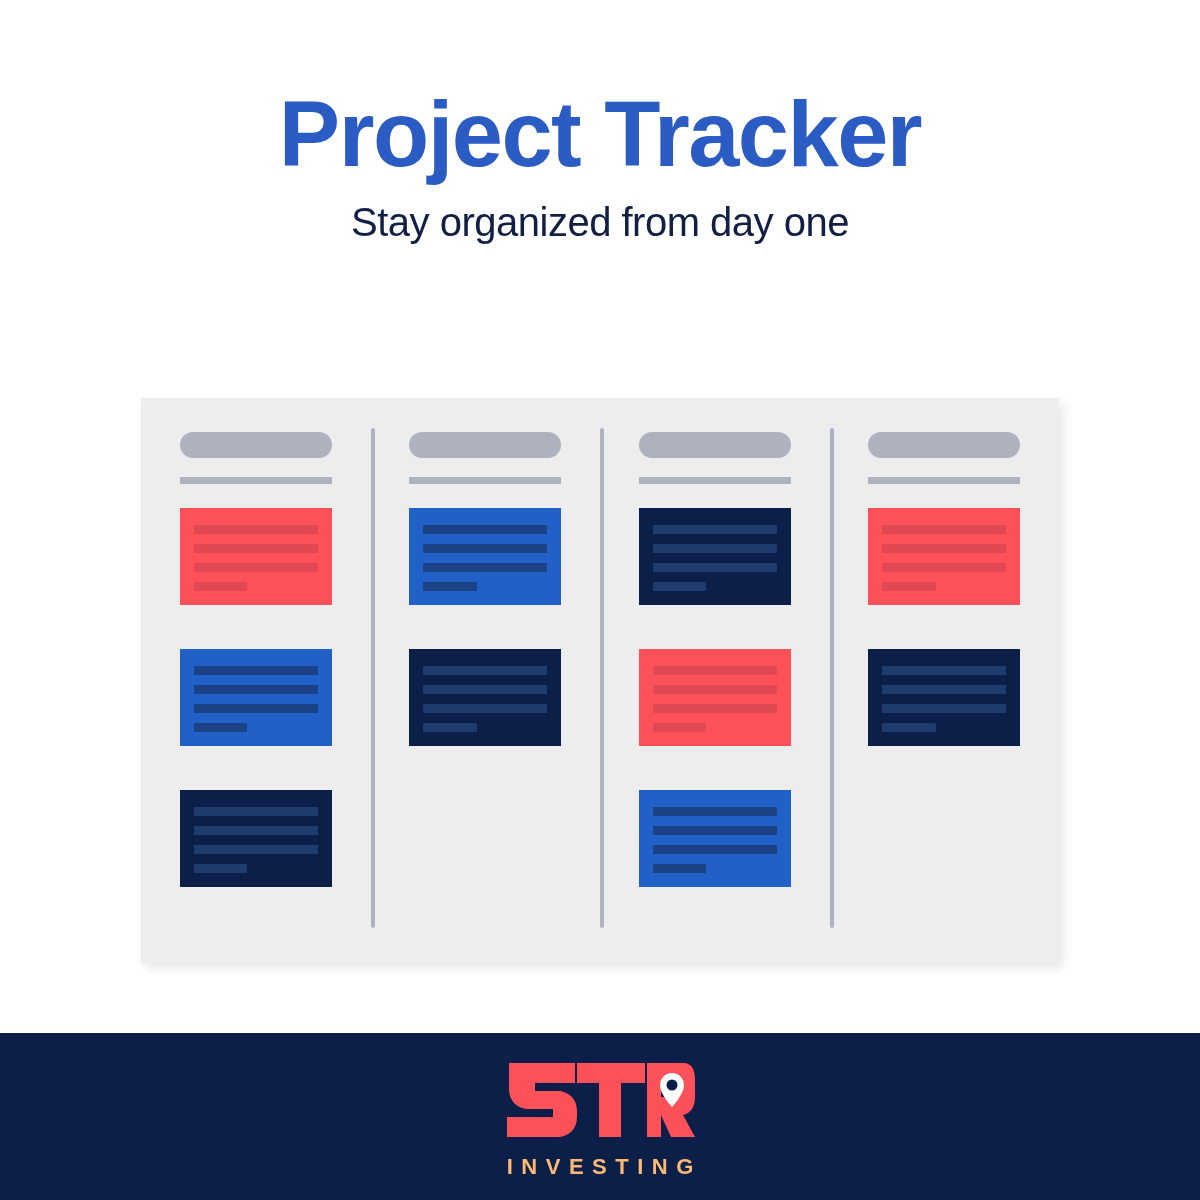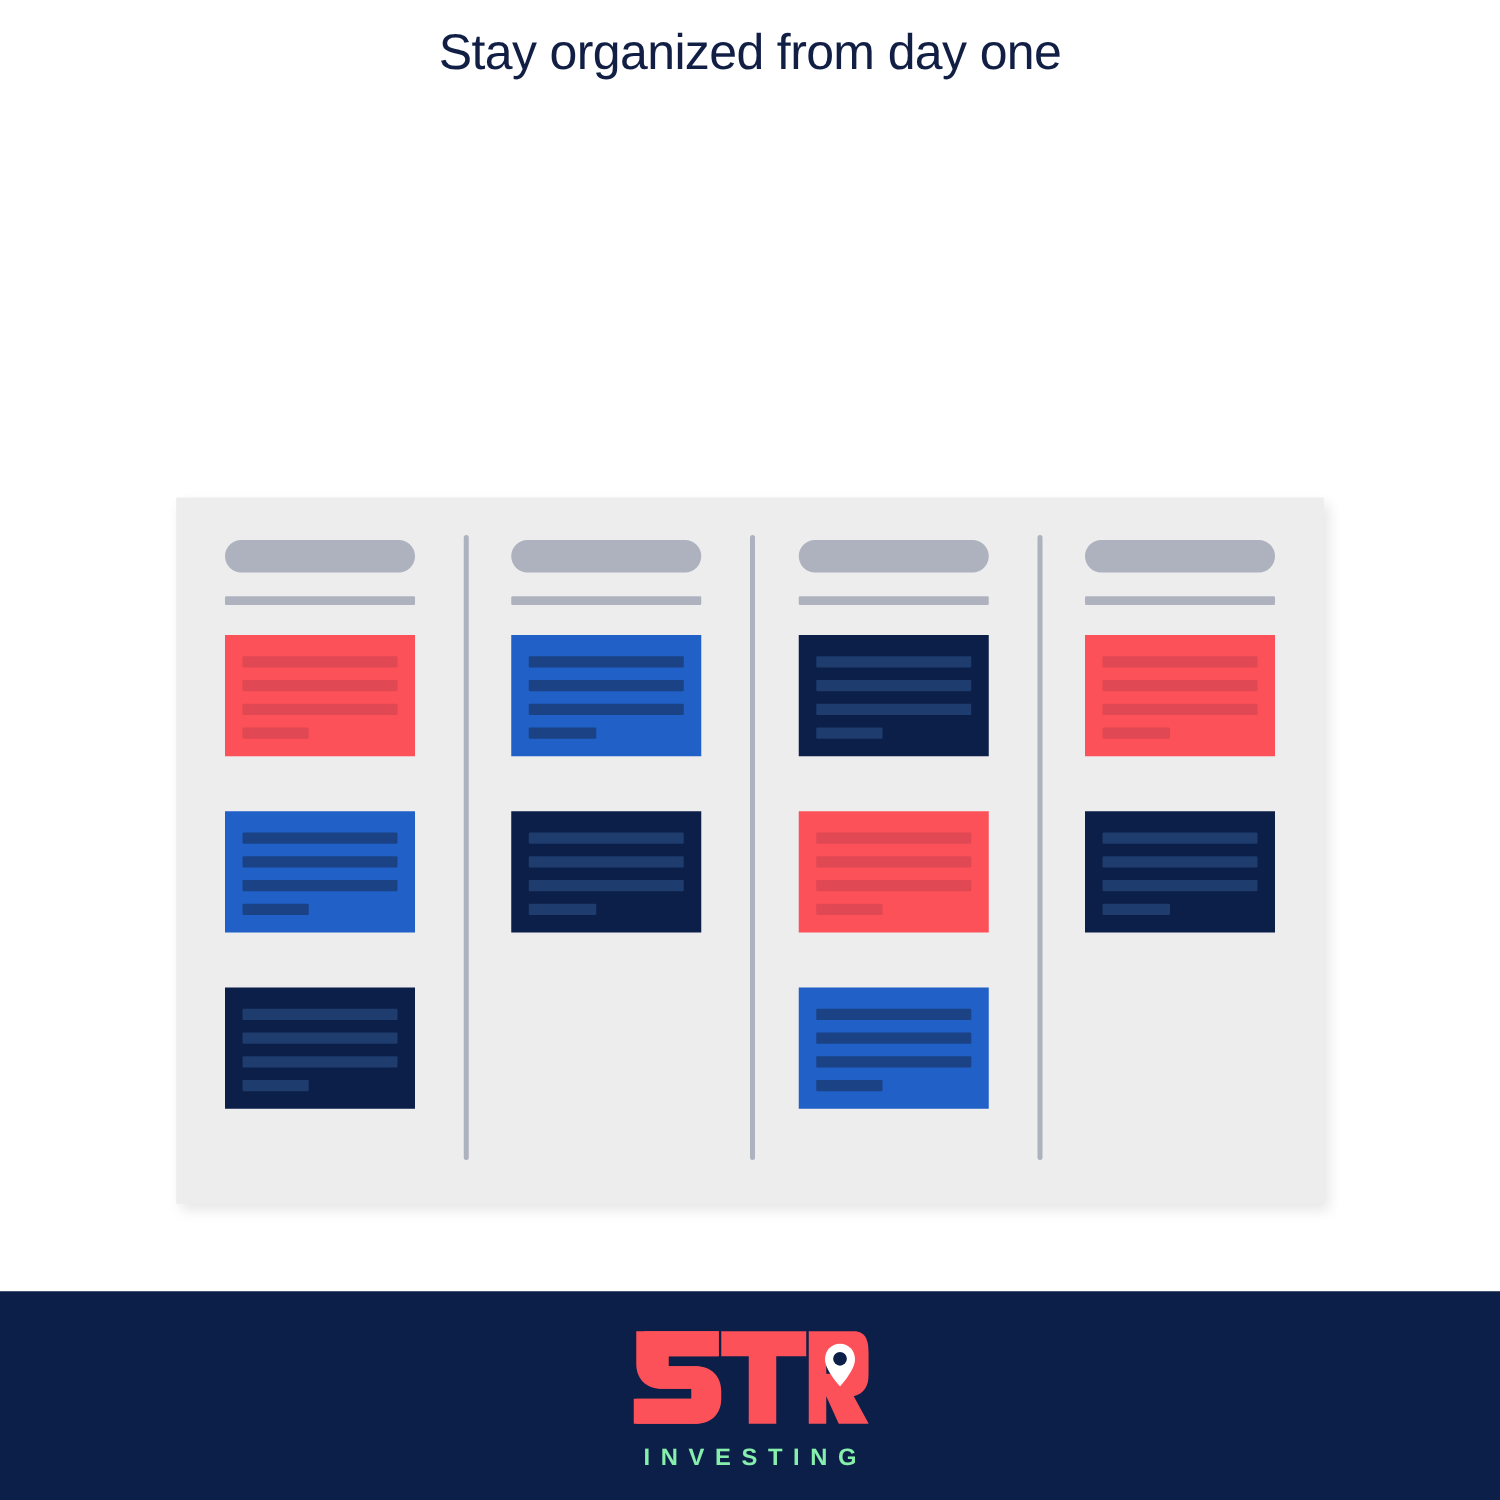--- a/index.html
+++ b/index.html
@@ -141,32 +141,33 @@
     display: flex;
     flex-direction: column;
     align-items: center;
     justify-content: center;
   }
   .logo-mark {
     display: block;
   }
   .logo-word {
     margin-top: 9px;
-    color: #86efac;
-    font-size: 19px;
+    color: #fdba74;
+    font-size: 22px;
     font-weight: 700;
     letter-spacing: 8.5px;
     text-indent: 8.5px;
     font-family: "Liberation Sans", sans-serif;
   }
 </style>
 </head>
 <body>
 
 <div class="header">
+  <h1 class="page-title">Project Tracker</h1>
   <div class="page-subtitle">Stay organized from day one</div>
 </div>
 
 <div class="board-wrap">
   <div class="board">
     <div class="columns" id="columns-root">
         <div class="column">
           <div class="col-inner">
             <div class="col-head-pill"></div>
             <div class="col-head-bar"></div>

